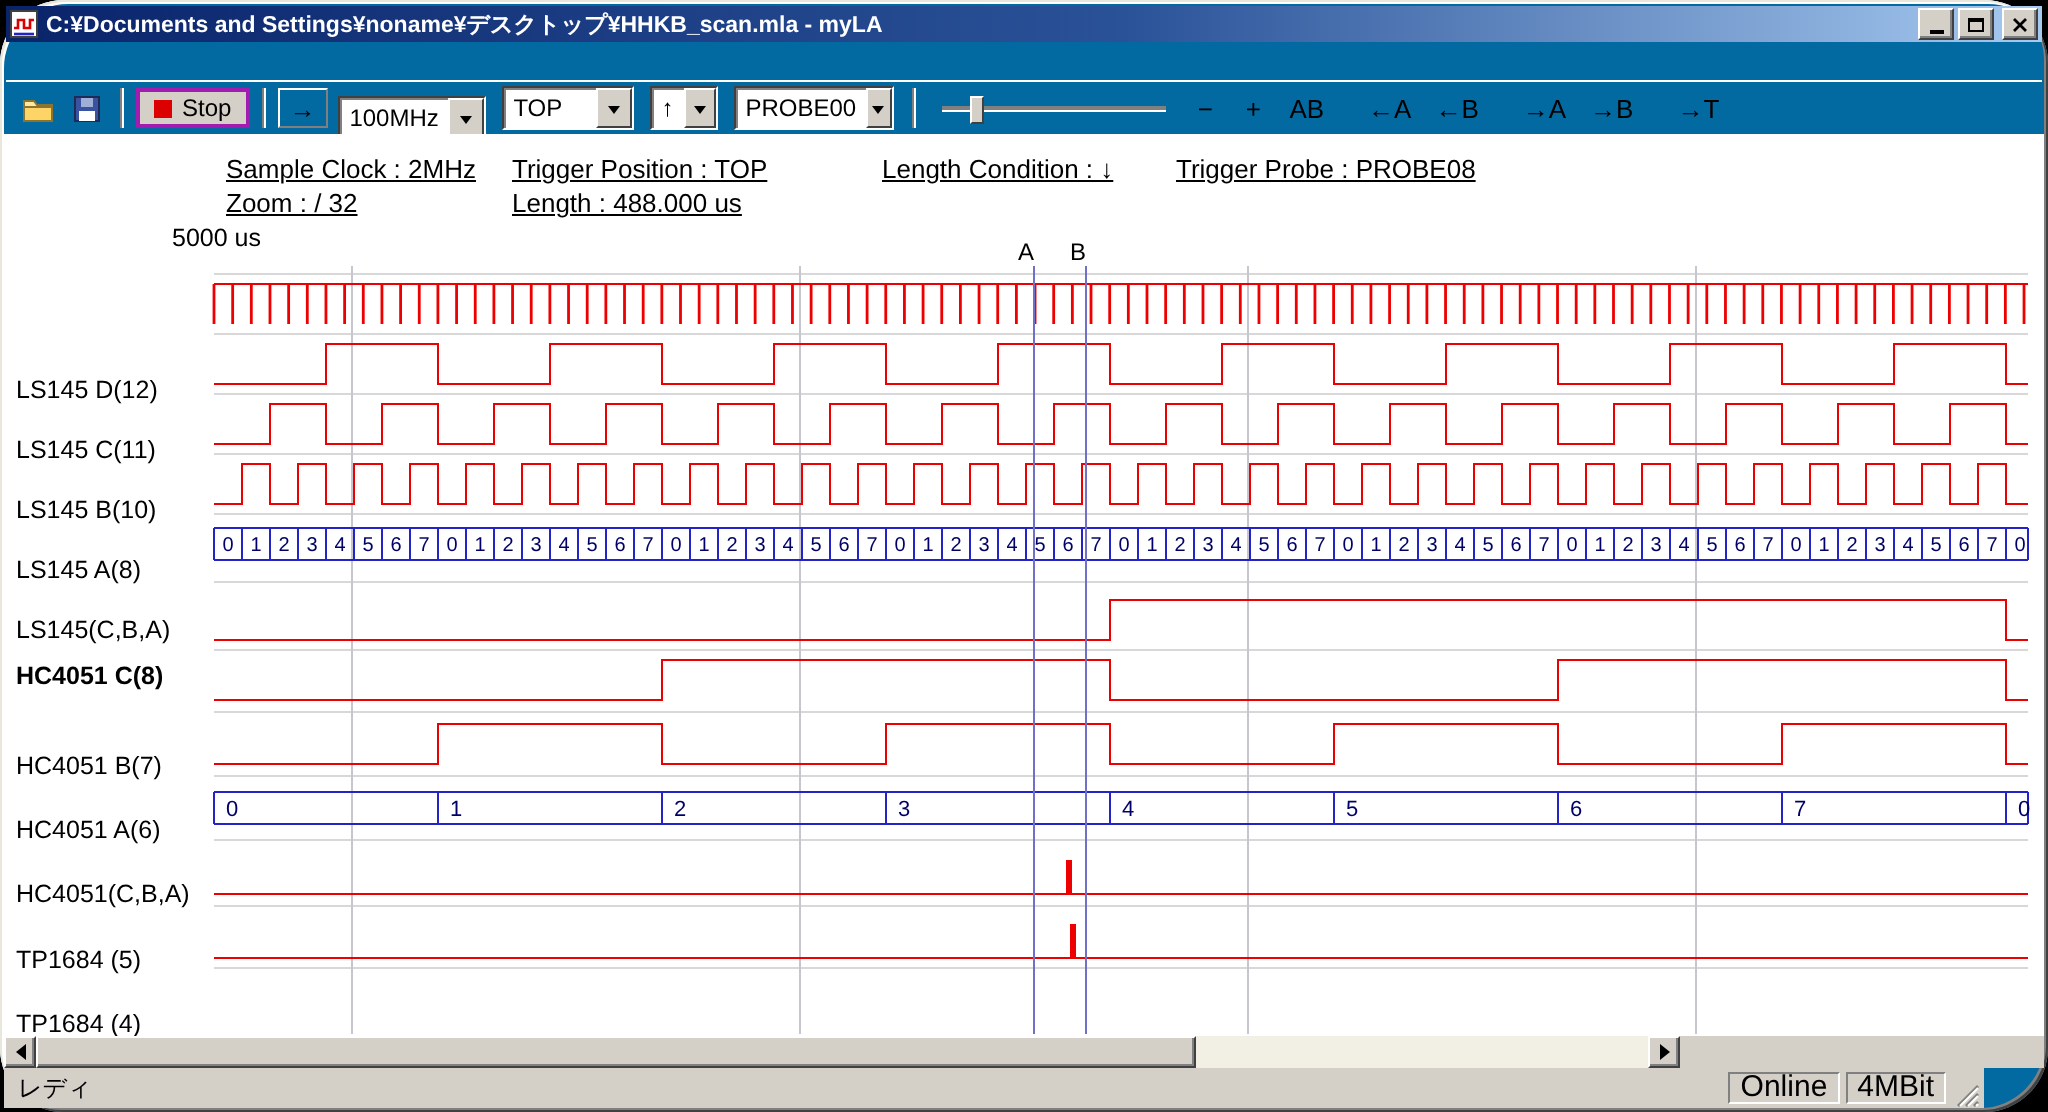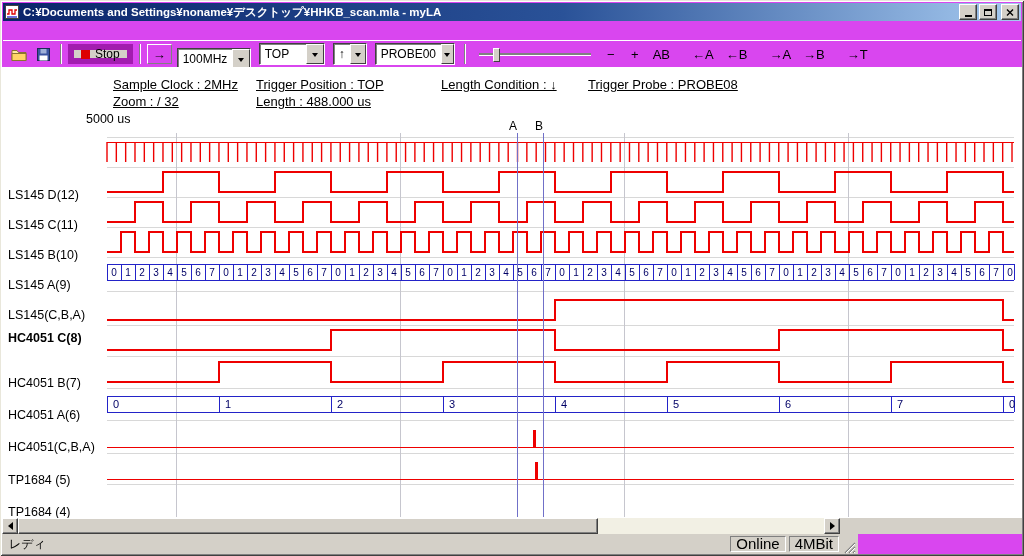--- a/index.html
+++ b/index.html
@@ -1,18 +1,18 @@
 <!DOCTYPE html>
 <html><head>
 <meta charset="utf-8">
 <style>
   html,body{margin:0;padding:0;width:1024px;height:556px;overflow:hidden;
     font-family:"Liberation Sans",sans-serif;background:#000;}
-  .window{position:absolute;left:0;top:0;width:1024px;height:556px;background:#d946ef;
-    box-shadow:inset 1px 1px 0 #E9E7DB,inset -1px -1px 0 #404040,inset 2px 2px 0 #fff,inset -2px -2px 0 #808080;}
+  .window{position:absolute;left:0;top:0;width:1024px;height:556px;background:#0369a1;
+    box-shadow:inset 1px 1px 0 #E9E7DB,inset -1px -1px 0 #404040,inset 2px 2px 0 #fff,inset -2px -2px 0 #808080;border-radius:32px;}
   
   .titlebar{position:absolute;left:3px;top:3px;right:3px;height:18px;
     background:linear-gradient(90deg,#0A246A 0%,#2A5298 55%,#A6CAF0 100%);
     display:flex;align-items:center;padding:0 2px;}
   .title-text{color:#fff;font-size:11.5px;font-weight:bold;margin-left:4px;white-space:nowrap;
     overflow:hidden;flex:1;}
   .win-btns{display:flex;gap:2px;align-items:center;}
   .wbtn{width:16px;height:14px;background:#D4D0C8;border:1px solid;border-color:#fff #404040 #404040 #fff;
     box-shadow:inset -1px -1px 0 #808080;display:flex;align-items:center;justify-content:center;}
   .wbtn.close{margin-left:2px;}
@@ -21,21 +21,21 @@
   
   .menubar{position:absolute;left:3px;top:21px;right:3px;height:18px;display:flex;align-items:center;
     font-size:12px;border-bottom:1px solid #808080;}
   .menu-item{padding:1px 8px;}
   
   .toolbar{position:absolute;left:3px;top:40px;right:3px;height:26px;border-top:1px solid #fff;
     display:flex;align-items:center;font-size:12px;padding-left:4px;}
   .tbtn{height:22px;min-width:22px;border:none;background:transparent;display:flex;align-items:center;
     justify-content:center;font:12px "Liberation Sans",sans-serif;padding:0 3px;margin:0 1px;}
   .tbtn.raised{border:1px solid;border-color:#fff #808080 #808080 #fff;height:20px;}
-  .tbtn.stop{border:6px solid #a21caf;background:#D4D0C8;height:20px;padding:0 7px;gap:5px;}
+  .tbtn.stop{border:2px solid #a21caf;background:#D4D0C8;height:20px;padding:0 7px;gap:5px;}
   .stopsq{width:9px;height:9px;background:#DD0000;display:inline-block;}
   .tbtn.txt{font-size:13px;padding:0 5px;}
   .tsep{width:0;height:20px;border-left:1px solid #808080;border-right:1px solid #fff;margin:0 5px;}
   .combo{display:inline-flex;align-items:center;height:20px;background:#fff;margin:0 4px;
     border:1px solid;border-color:#404040 #fff #fff #404040;box-shadow:inset 1px 1px 0 #808080;}
   .combo-val{padding:0 5px;font-size:12px;white-space:nowrap;flex:1;}
   .combo-btn{width:16px;height:18px;background:#D4D0C8;border:1px solid;border-color:#fff #404040 #404040 #fff;
     display:flex;align-items:center;justify-content:center;}
   .tri-down{width:0;height:0;border:3px solid transparent;border-top:4px solid #000;margin-top:4px;}
   .w-clock{width:72px;margin-top:10px;} .w-tpos{width:64px;} .w-edge{width:32px;} .w-probe{width:78px;justify-content:flex-end;}
@@ -56,21 +56,21 @@
   .sbtn{position:absolute;top:0;width:16px;height:16px;background:#D4D0C8;border:1px solid;
     border-color:#fff #404040 #404040 #fff;box-shadow:inset -1px -1px 0 #808080;
     display:flex;align-items:center;justify-content:center;box-sizing:border-box;}
   .sbtn.left{left:0;} .sbtn.right{right:0;}
   .tri-left{width:0;height:0;border:4px solid transparent;border-right:5px solid #000;margin-left:-4px;}
   .tri-right{width:0;height:0;border:4px solid transparent;border-left:5px solid #000;margin-right:-4px;}
   .sthumb{position:absolute;left:16px;top:0;width:580px;height:16px;background:#D4D0C8;border:1px solid;
     border-color:#fff #404040 #404040 #fff;box-shadow:inset -1px -1px 0 #808080;box-sizing:border-box;}
   .hscroll-filler{position:absolute;left:840px;top:518px;width:182px;height:16px;background:#D4D0C8;}
   
-  .statusbar{position:absolute;left:2px;top:534px;width:856px;height:20px;background:#D4D0C8;
+  .statusbar{position:absolute;left:2px;top:534px;width:990px;height:20px;background:#D4D0C8;
     display:flex;align-items:center;font-size:12px;}
   .status-text{padding-left:7px;flex:1;}
   .scell{border:1px solid;border-color:#808080 #fff #fff #808080;height:14px;line-height:14px;
     padding:0 5px;margin-right:3px;font-size:15px;}
   .grip{width:14px;height:14px;margin-right:2px;align-self:flex-end;}
 </style>
 </head>
 <body>
 
 <div class="window">
@@ -264,21 +264,21 @@
         <rect x="533" y="395" width="3" height="17" fill="#EE0000"></rect>
         <path d="M515 66 V450" stroke="#7070C8" stroke-width="1" fill="none" shape-rendering="crispEdges"></path>
         <text x="511" y="63" font-size="12" fill="#000" font-family="&quot;Liberation Sans&quot;,sans-serif" text-anchor="middle">A</text>
         <path d="M541 66 V450" stroke="#7070C8" stroke-width="1" fill="none" shape-rendering="crispEdges"></path>
         <text x="537" y="63" font-size="12" fill="#000" font-family="&quot;Liberation Sans&quot;,sans-serif" text-anchor="middle">B</text>
       </svg>
     <div id="channel-labels">
         <div class="ch-label" style="top: 77px;">LS145 D(12)</div>
         <div class="ch-label" style="top: 107px;">LS145 C(11)</div>
         <div class="ch-label" style="top: 137px;">LS145 B(10)</div>
-        <div class="ch-label" style="top: 167px;">LS145 A(9)</div>
+        <div class="ch-label" style="top: 167px;">LS145 A(8)</div>
         <div class="ch-label" style="top: 197px;">LS145(C,B,A)</div>
         <div class="ch-label" style="top: 220px; font-weight: bold;">HC4051 C(8)</div>
         <div class="ch-label" style="top: 265px;">HC4051 B(7)</div>
         <div class="ch-label" style="top: 297px;">HC4051 A(6)</div>
         <div class="ch-label" style="top: 329px;">HC4051(C,B,A)</div>
         <div class="ch-label" style="top: 362px;">TP1684 (5)</div>
         <div class="ch-label" style="top: 394px;">TP1684 (4)</div>
       </div>
   </div>
 

